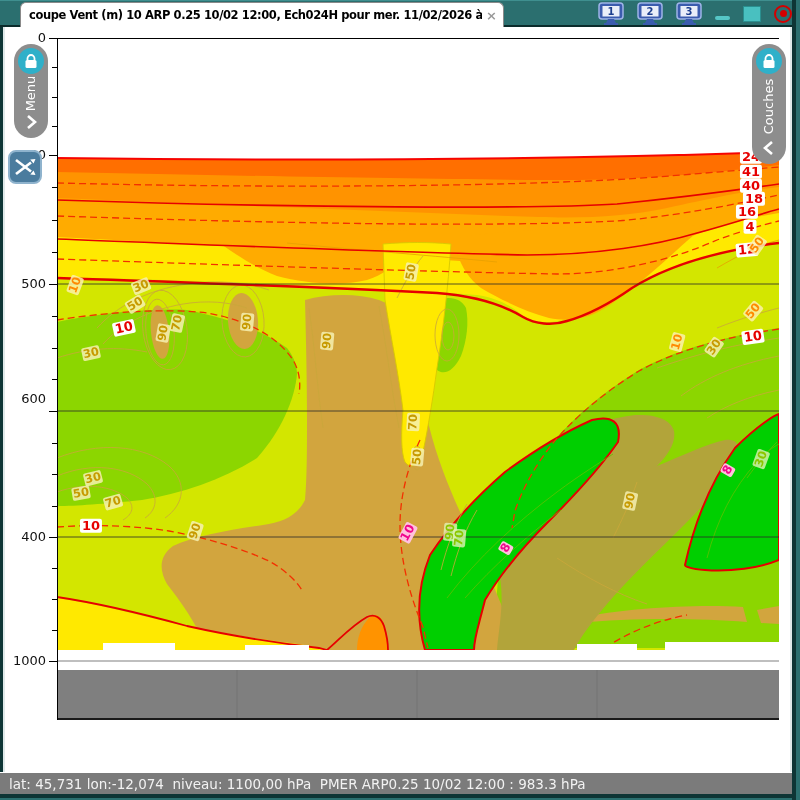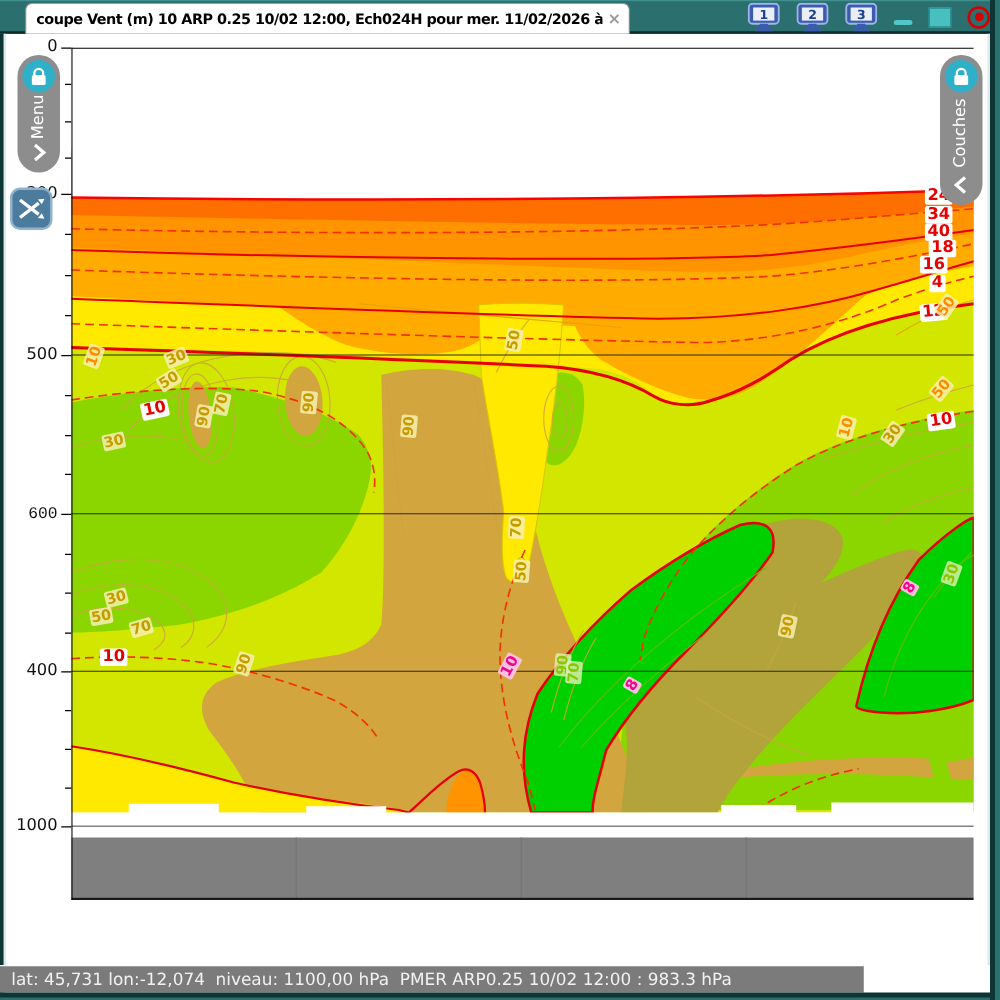--- a/index.html
+++ b/index.html
@@ -17,21 +17,21 @@
   .winbtns{position:absolute;top:0;right:8px;height:27px;display:flex;align-items:center;gap:13px;}
   .minbtn{width:15px;height:4px;background:#55c6c6;border-radius:2px;margin-top:8px;}
   .maxbtn{width:16px;height:14px;background:#49c0c0;border:1px solid #2a8f8f;}
   .closebtn{width:14px;height:14px;border:2px solid #d40000;border-radius:50%;position:relative;}
   .closebtn:after{content:"";position:absolute;left:3.5px;top:3.5px;width:7px;height:7px;background:#d40000;border-radius:50%;}
   .frame-left-dark{position:absolute;left:0;top:27px;width:3px;height:767px;background:#0e3535;}
   .frame-left-lite{position:absolute;left:3px;top:27px;width:2px;height:767px;background:#dfe9e9;}
   .frame-right-lite{position:absolute;left:790px;top:27px;width:2px;height:745px;background:#dfe9e9;}
   .frame-right-dark{position:absolute;left:792px;top:0px;width:4px;height:800px;background:#0e3535;}
   .frame-right-teal{position:absolute;left:796px;top:0px;width:4px;height:800px;background:#2b6f6f;}
-  .statusbar{position:absolute;left:0;top:772px;width:691px;height:22px;background:#7b7b7b;
+  .statusbar{position:absolute;left:0;top:772px;width:800px;height:22px;background:#7b7b7b;
              border-top:1px solid #ffffff;box-sizing:border-box;display:flex;align-items:center;}
   .statusbar .stext{color:#f2f2f2;font-size:13.5px;padding-left:9px;white-space:pre;}
   .frame-bottom{position:absolute;left:0;top:794px;width:800px;height:6px;background:#0e3535;border-bottom:2px solid #2b6f6f;box-sizing:border-box;}
   
   .side-pill{position:absolute;width:34px;background:#8d8d8d;border-radius:17px;
              display:flex;flex-direction:column;align-items:center;}
   .pill-menu{left:14px;top:44px;height:94px;}
   .pill-couches{left:752px;top:44px;height:120px;}
   .lockbtn{width:26px;height:26px;border-radius:50%;background:#2fb0c9;margin-top:4px;
            display:flex;align-items:center;justify-content:center;}
@@ -197,21 +197,21 @@
     <rect x="0" y="680" width="722" height="2" fill="#1a1a1a"></rect>
 
     <line x1="0" y1="246" x2="722" y2="246" stroke="#2a2a2a" stroke-width="0.8"></line>
     <line x1="0" y1="373" x2="722" y2="373" stroke="#2a2a2a" stroke-width="0.8"></line>
     <line x1="0" y1="499" x2="722" y2="499" stroke="#2a2a2a" stroke-width="0.8"></line>
     <line x1="0" y1="0.5" x2="722" y2="0.5" stroke="#000000" stroke-width="1"></line>
     <line x1="0.5" y1="0" x2="0.5" y2="682" stroke="#000000" stroke-width="1"></line>
   </svg>
   <div id="contour-labels">
       <span class="lbl lbl-red" style="left: 694px; top: 119px; transform: translate(-50%, -50%) rotate(0deg);">24</span>
-      <span class="lbl lbl-red" style="left: 694px; top: 134px; transform: translate(-50%, -50%) rotate(0deg);">34</span>
+      <span class="lbl lbl-red" style="left: 694px; top: 134px; transform: translate(-50%, -50%) rotate(0deg);">41</span>
       <span class="lbl lbl-red" style="left: 694px; top: 148px; transform: translate(-50%, -50%) rotate(0deg);">40</span>
       <span class="lbl lbl-red" style="left: 697px; top: 161px; transform: translate(-50%, -50%) rotate(0deg);">18</span>
       <span class="lbl lbl-red" style="left: 690px; top: 174px; transform: translate(-50%, -50%) rotate(0deg);">16</span>
       <span class="lbl lbl-red" style="left: 693px; top: 189px; transform: translate(-50%, -50%) rotate(0deg);">4</span>
       <span class="lbl lbl-red" style="left: 690px; top: 212px; transform: translate(-50%, -50%) rotate(-5deg);">12</span>
       <span class="lbl lbl-red" style="left: 696px; top: 299px; transform: translate(-50%, -50%) rotate(-8deg);">10</span>
       <span class="lbl lbl-red" style="left: 67px; top: 290px; transform: translate(-50%, -50%) rotate(-12deg);">10</span>
       <span class="lbl lbl-red" style="left: 34px; top: 488px; transform: translate(-50%, -50%) rotate(0deg);">10</span>
       <span class="lbl lbl-rho" style="left: 18px; top: 247px; transform: translate(-50%, -50%) rotate(-70deg);">10</span>
       <span class="lbl lbl-rho" style="left: 620px; top: 304px; transform: translate(-50%, -50%) rotate(-75deg);">10</span>
@@ -252,21 +252,21 @@
     <div class="tick-label" style="top: 147px;">200</div>
     <div class="tick-minor" style="top: 187.25px;"></div>
     <div class="tick-minor" style="top: 219.5px;"></div>
     <div class="tick-minor" style="top: 251.75px;"></div>
     <div class="tick-major" style="top: 284px;"></div>
     <div class="tick-label" style="top: 276px;">500</div>
     <div class="tick-minor" style="top: 315.75px;"></div>
     <div class="tick-minor" style="top: 347.5px;"></div>
     <div class="tick-minor" style="top: 379.25px;"></div>
     <div class="tick-major" style="top: 411px;"></div>
-    <div class="tick-label" style="top: 403px; font-family: Liberation Mono, monospace;">600</div>
+    <div class="tick-label" style="top: 391px;">600</div>
     <div class="tick-minor" style="top: 442.5px;"></div>
     <div class="tick-minor" style="top: 474px;"></div>
     <div class="tick-minor" style="top: 505.5px;"></div>
     <div class="tick-major" style="top: 537px;"></div>
     <div class="tick-label" style="top: 529px;">400</div>
     <div class="tick-minor" style="top: 568px;"></div>
     <div class="tick-minor" style="top: 599px;"></div>
     <div class="tick-minor" style="top: 630px;"></div>
     <div class="tick-major" style="top: 661px;"></div>
     <div class="tick-label" style="top: 653px;">1000</div>

